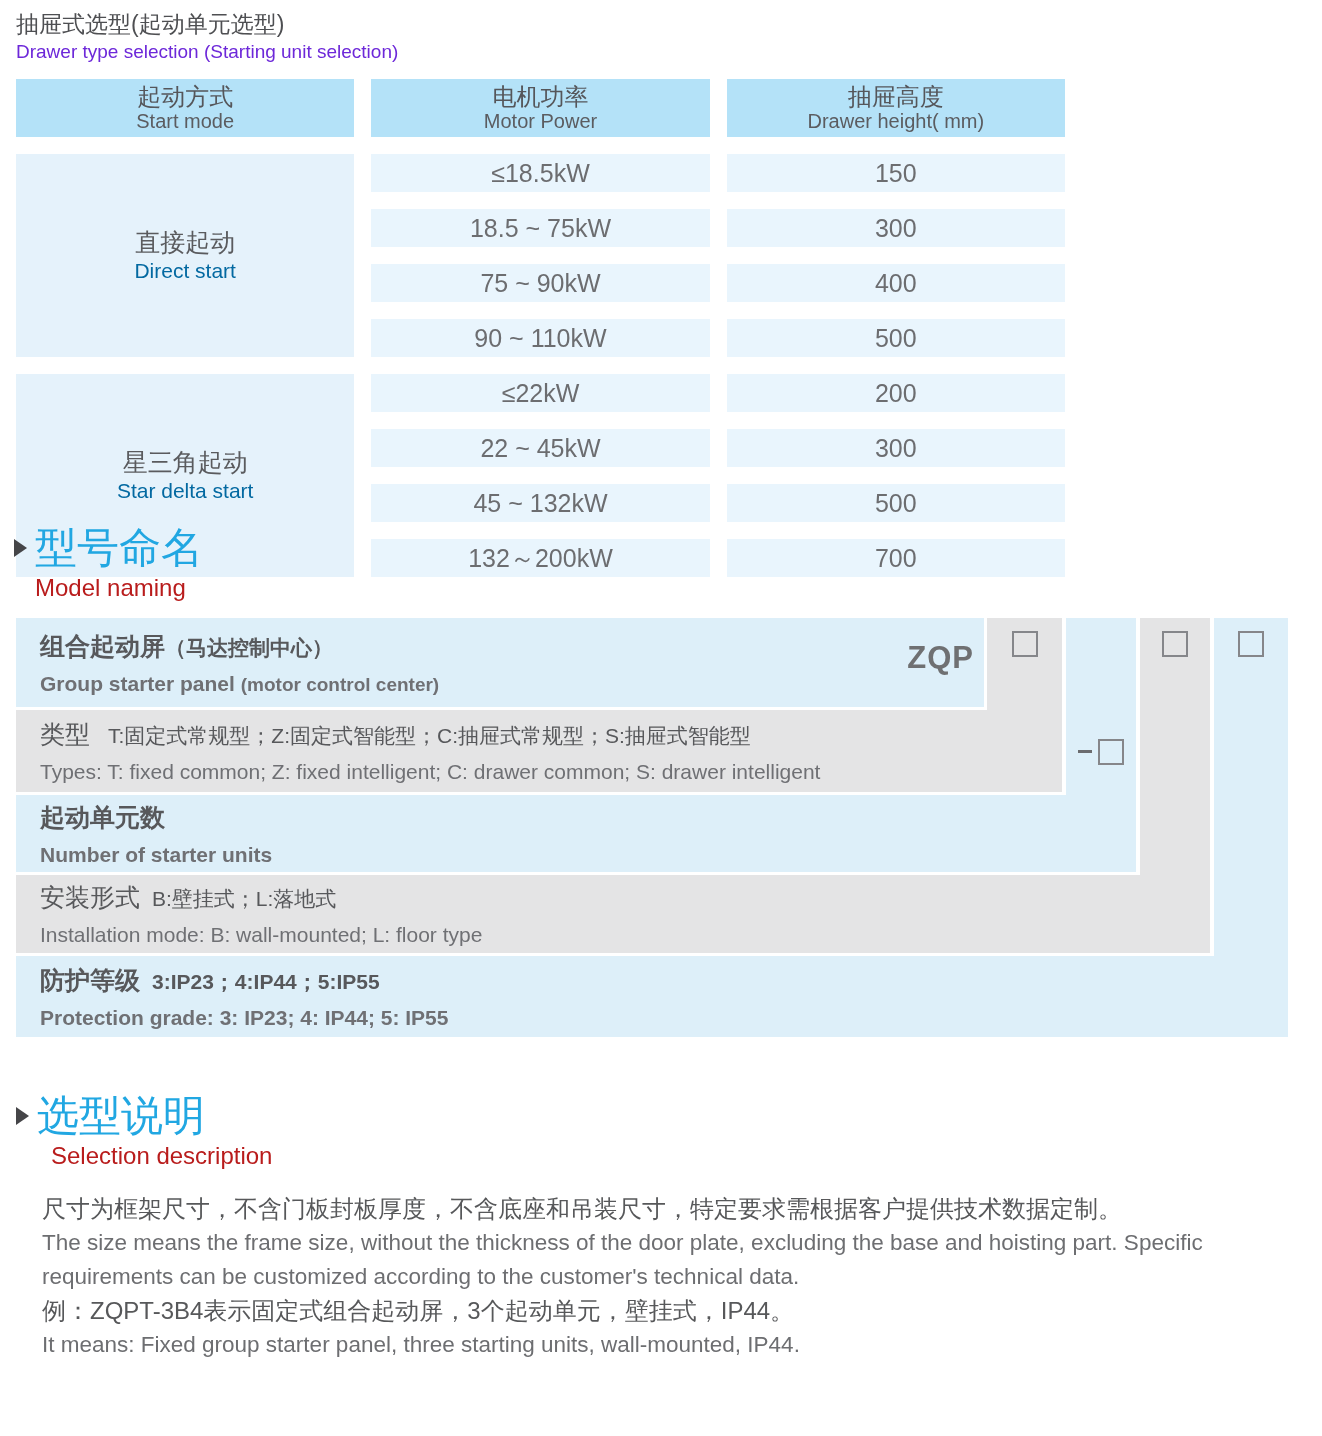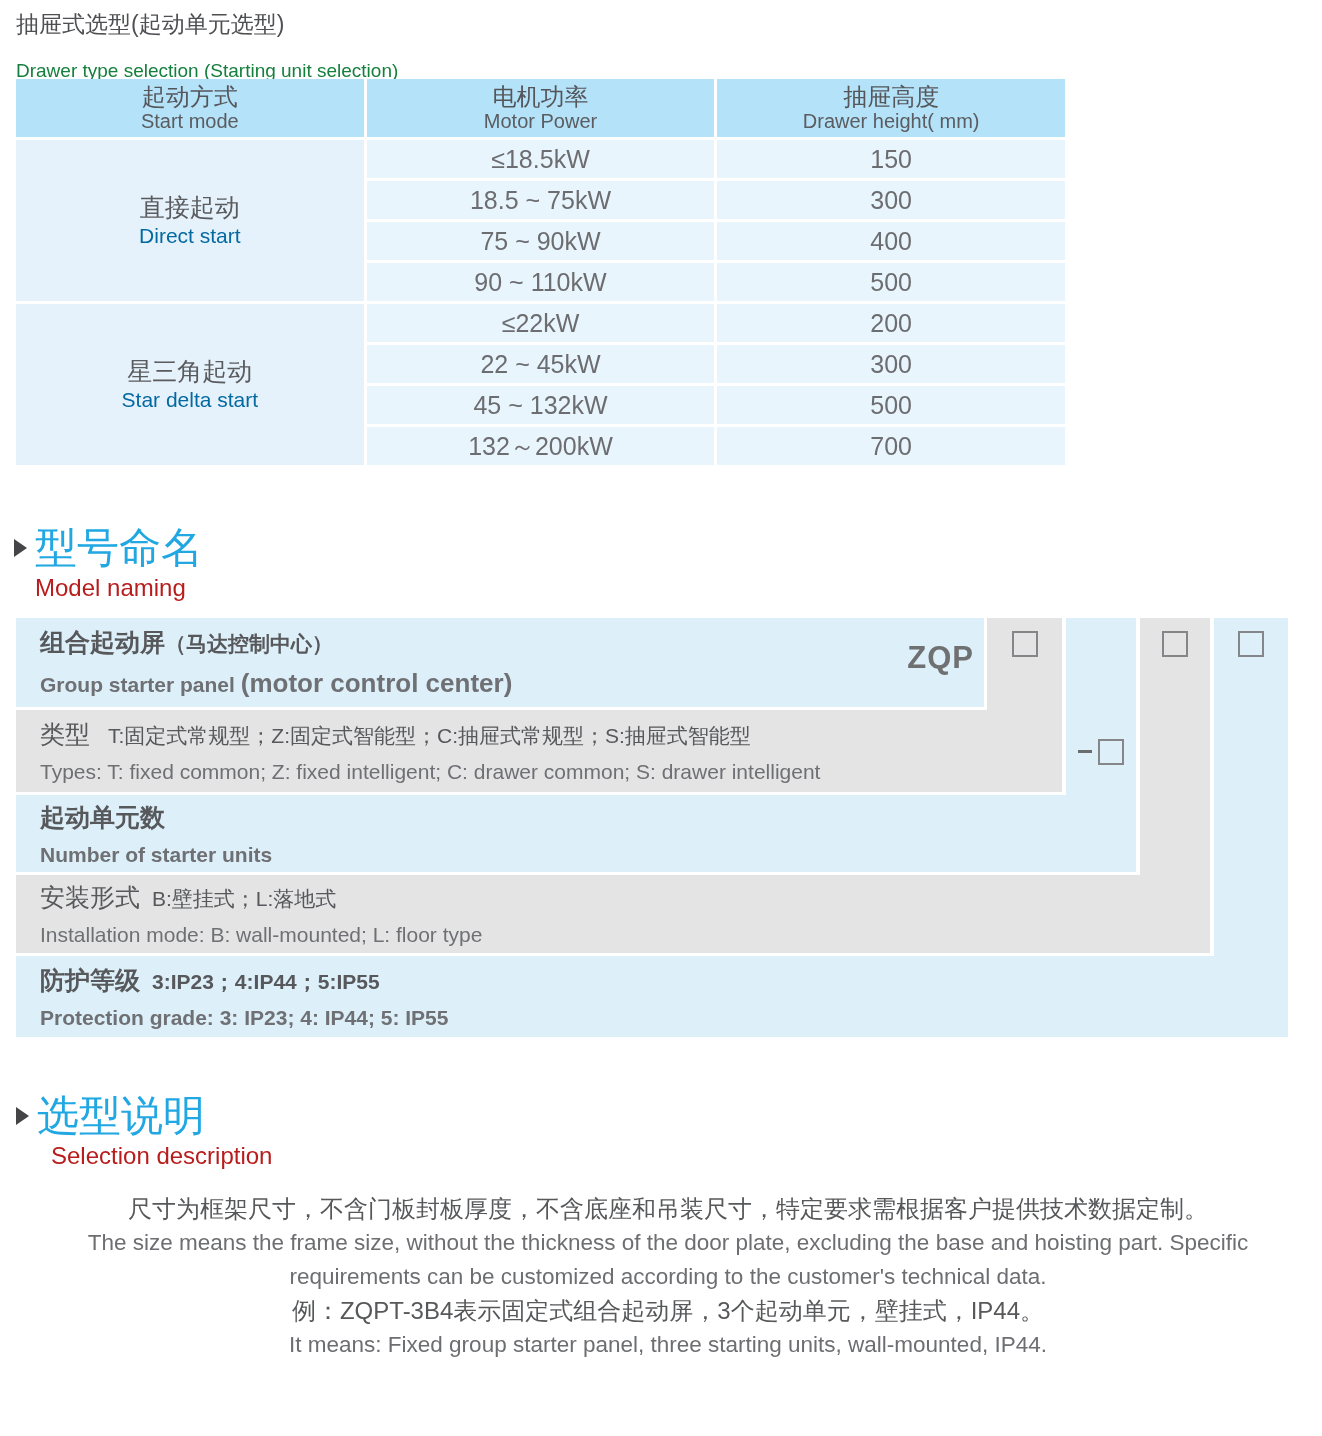--- a/index.html
+++ b/index.html
@@ -2,25 +2,25 @@
 <html><head>
 <meta charset="utf-8">
 <style>
   html,body{margin:0;padding:0;background:#ffffff;}
   body{font-family:"Liberation Sans","DejaVu Sans",sans-serif;}
   .page{position:relative;width:1322px;height:1436px;background:#ffffff;overflow:hidden;}
 
   
   .top-title{position:absolute;left:16px;top:10px;}
   .top-title .cn{font-size:23px;color:#4e4f52;line-height:1.3;}
-  .top-title .en{font-size:19px;color:#15803d;line-height:1.3;margin-top:19px;}
+  .top-title .en{font-size:19px;color:#6d28d9;line-height:1.3;margin-top:0;}
 
   
   .sel-table{position:absolute;left:16px;top:79px;width:1049px;display:grid;
-             grid-template-columns:repeat(3,1fr);grid-template-rows:58px repeat(8,38px);gap:3px;}
+             grid-template-columns:repeat(3,1fr);grid-template-rows:58px repeat(8,38px);gap:17px;}
   .cell{display:flex;flex-direction:column;align-items:center;justify-content:center;text-align:center;}
   .th{background:#b4e2f8;color:#55565a;}
   .th .cn{font-size:24px;line-height:1.15;}
   .th .en{font-size:20px;line-height:1.15;color:#5b5c60;}
   .mode{background:#e5f2fb;}
   .mode .cn{font-size:25px;color:#5a5b5e;line-height:1.2;}
   .mode .en{font-size:21px;color:#0369a1;line-height:1.3;}
   .mode1{grid-column:1;grid-row:2/6;}
   .mode2{grid-column:1;grid-row:6/10;}
   .td{background:#e9f5fd;color:#6c6d70;font-size:25px;}
@@ -39,39 +39,39 @@
   
   .diagram{position:absolute;left:16px;top:618px;width:1272px;height:419px;}
   .band,.strip{position:absolute;}
   .blue{background:#ddeff9;font-weight:bold;}
   .gray{background:#e4e4e5;}
   .band{left:0;display:flex;flex-direction:column;justify-content:center;row-gap:9px;
         padding-left:24px;box-sizing:border-box;}
   .band .cnline{font-size:25px;color:#57585b;}
   .band .cnline .detail{font-size:21px;}
   .band .enline{font-size:21px;color:#6f7074;}
-  .band .enline .detail{font-size:26px;}
+  .band .enline .detail{font-size:19px;}
   .lab-gap{margin-right:18px;margin-top:36px;}
   .band1{top:0;height:89px;width:968px;}
   .band2{top:92px;height:82px;width:1046px;}
   .band3{top:177px;height:77px;width:1120px;}
   .band4{top:257px;height:78px;width:1194px;}
   .band5{top:338px;height:81px;width:1272px;}
   .strip{top:0;display:flex;justify-content:center;}
   .strip1{left:971px;width:75px;height:174px;}
   .strip2{left:1050px;width:70px;height:254px;}
   .strip3{left:1124px;width:70px;height:335px;}
   .strip4{left:1198px;width:74px;height:419px;}
   .code-box{width:22px;height:22px;border:2px solid #85868a;margin-top:13px;box-sizing:content-box;}
   .box-row{display:flex;align-items:center;}
   .dash{width:14px;height:3px;background:#6b6c6f;margin-right:6px;margin-top:13px;}
   .zqp{position:absolute;right:10px;top:22px;font-size:31px;color:#6f7072;letter-spacing:1px;}
 
   
-  .paragraphs{position:absolute;left:42px;top:1192px;width:1252px;text-align:center;}
+  .paragraphs{position:absolute;left:42px;top:1192px;width:1252px;}
   .paragraphs .cn{font-size:24px;color:#57585a;line-height:34px;}
   .paragraphs .en{font-size:22.5px;color:#6d6e71;line-height:34px;}
 </style>
 </head>
 <body>
 
 <div class="page">
 
   <div class="top-title">
     <div class="cn">抽屉式选型(起动单元选型)</div>

